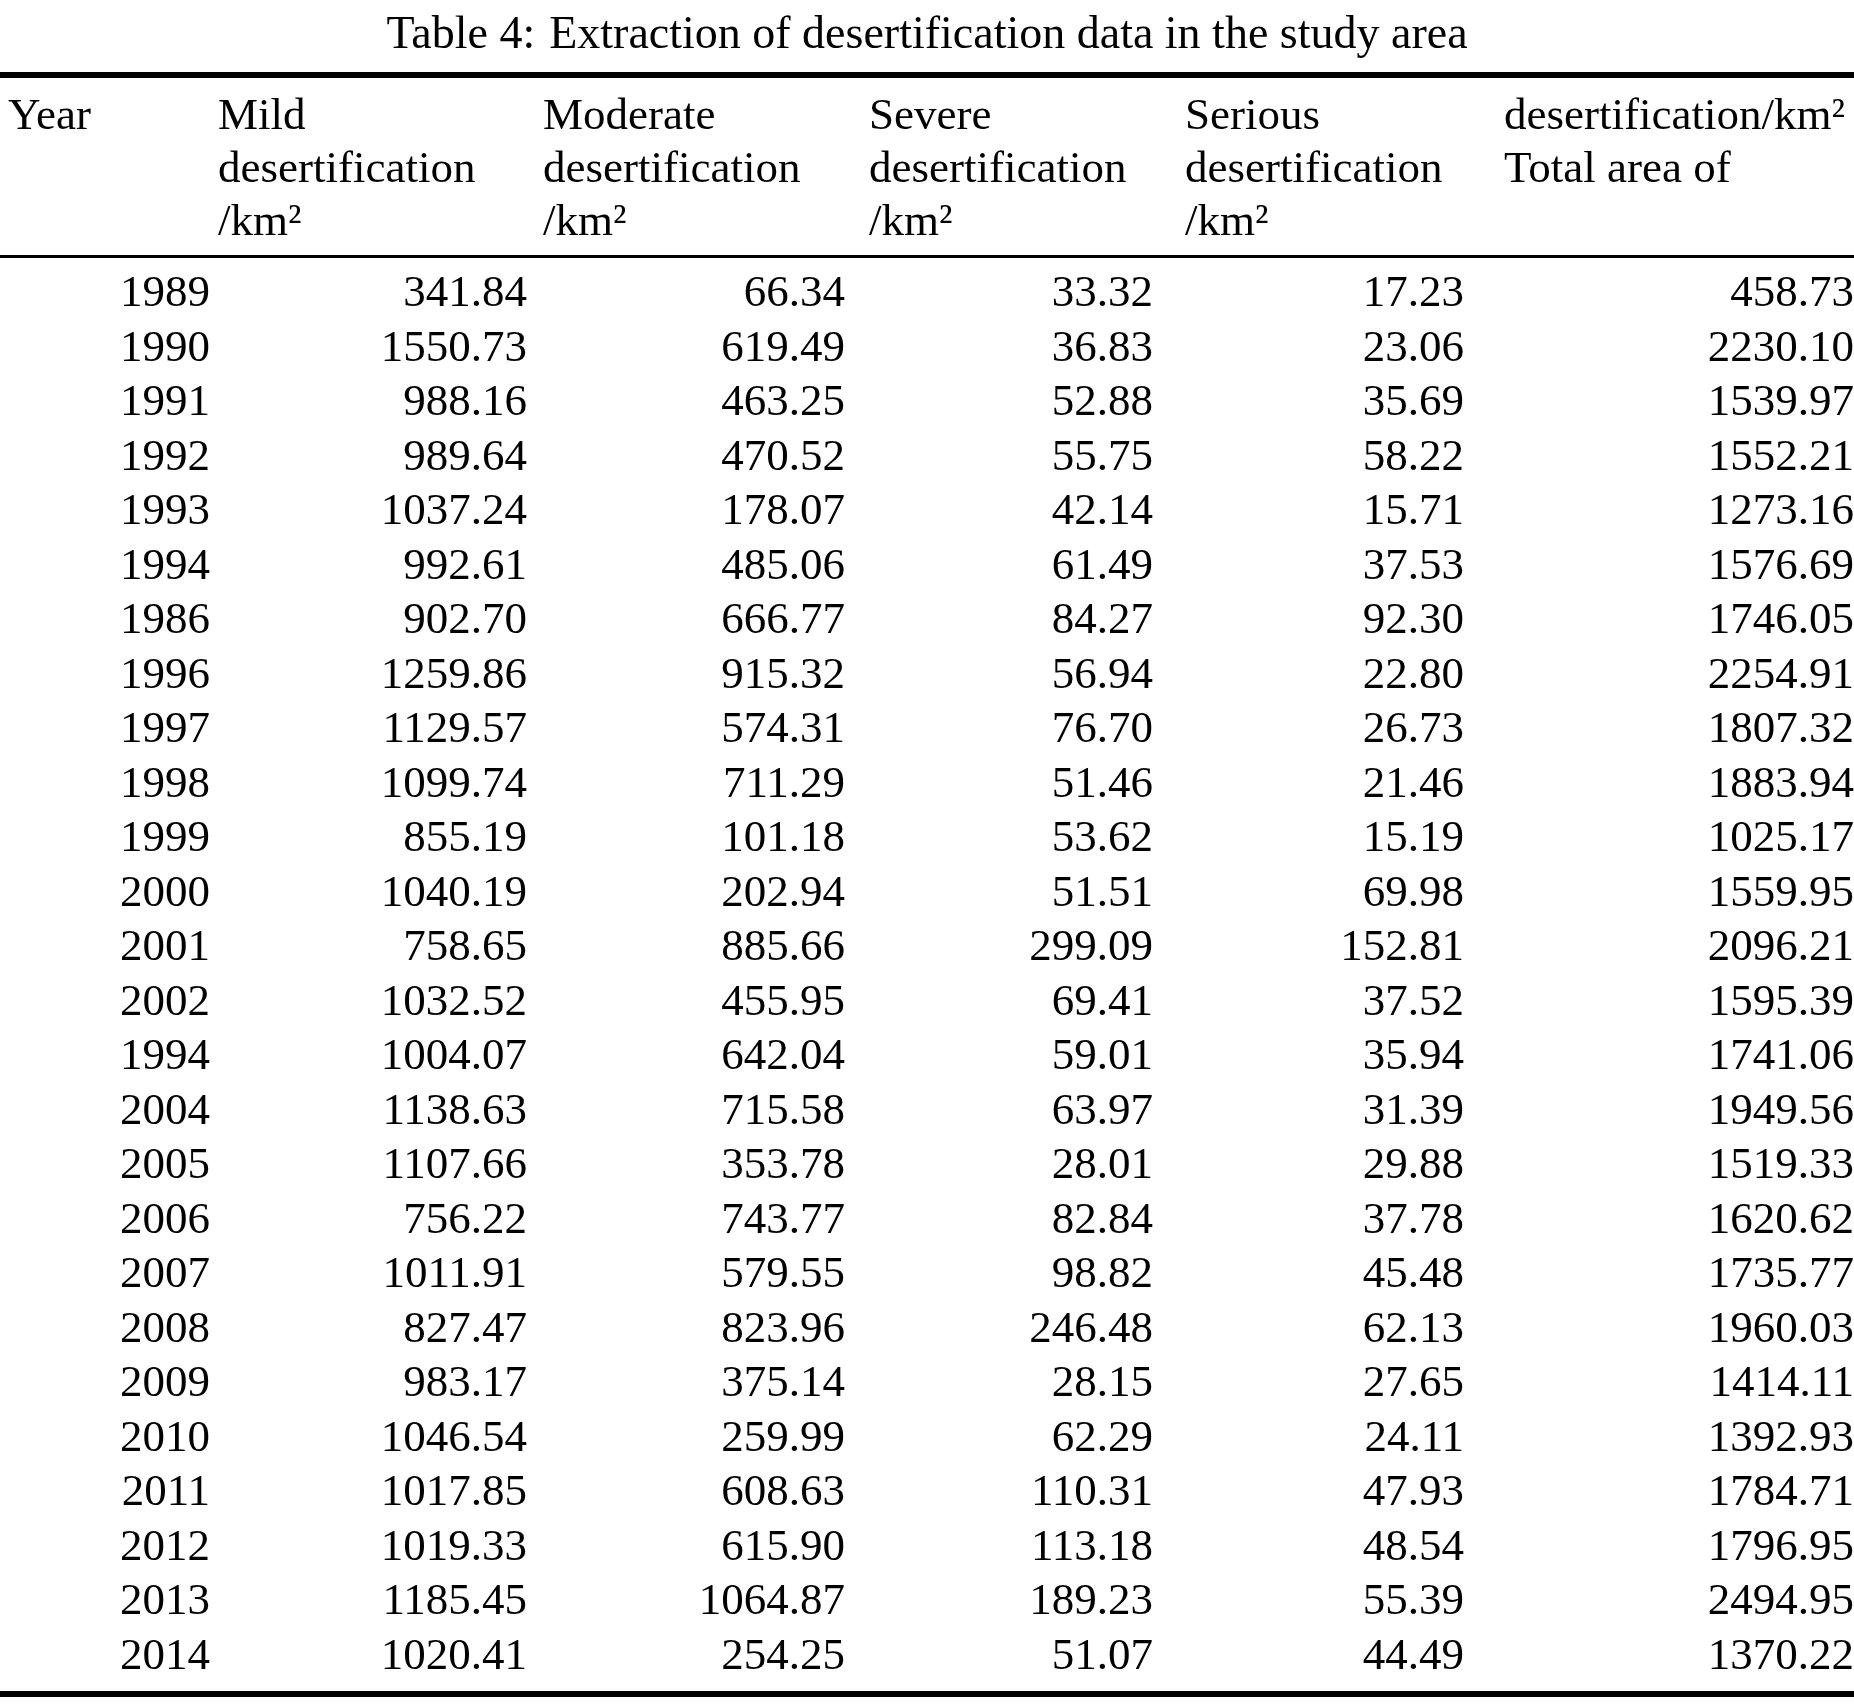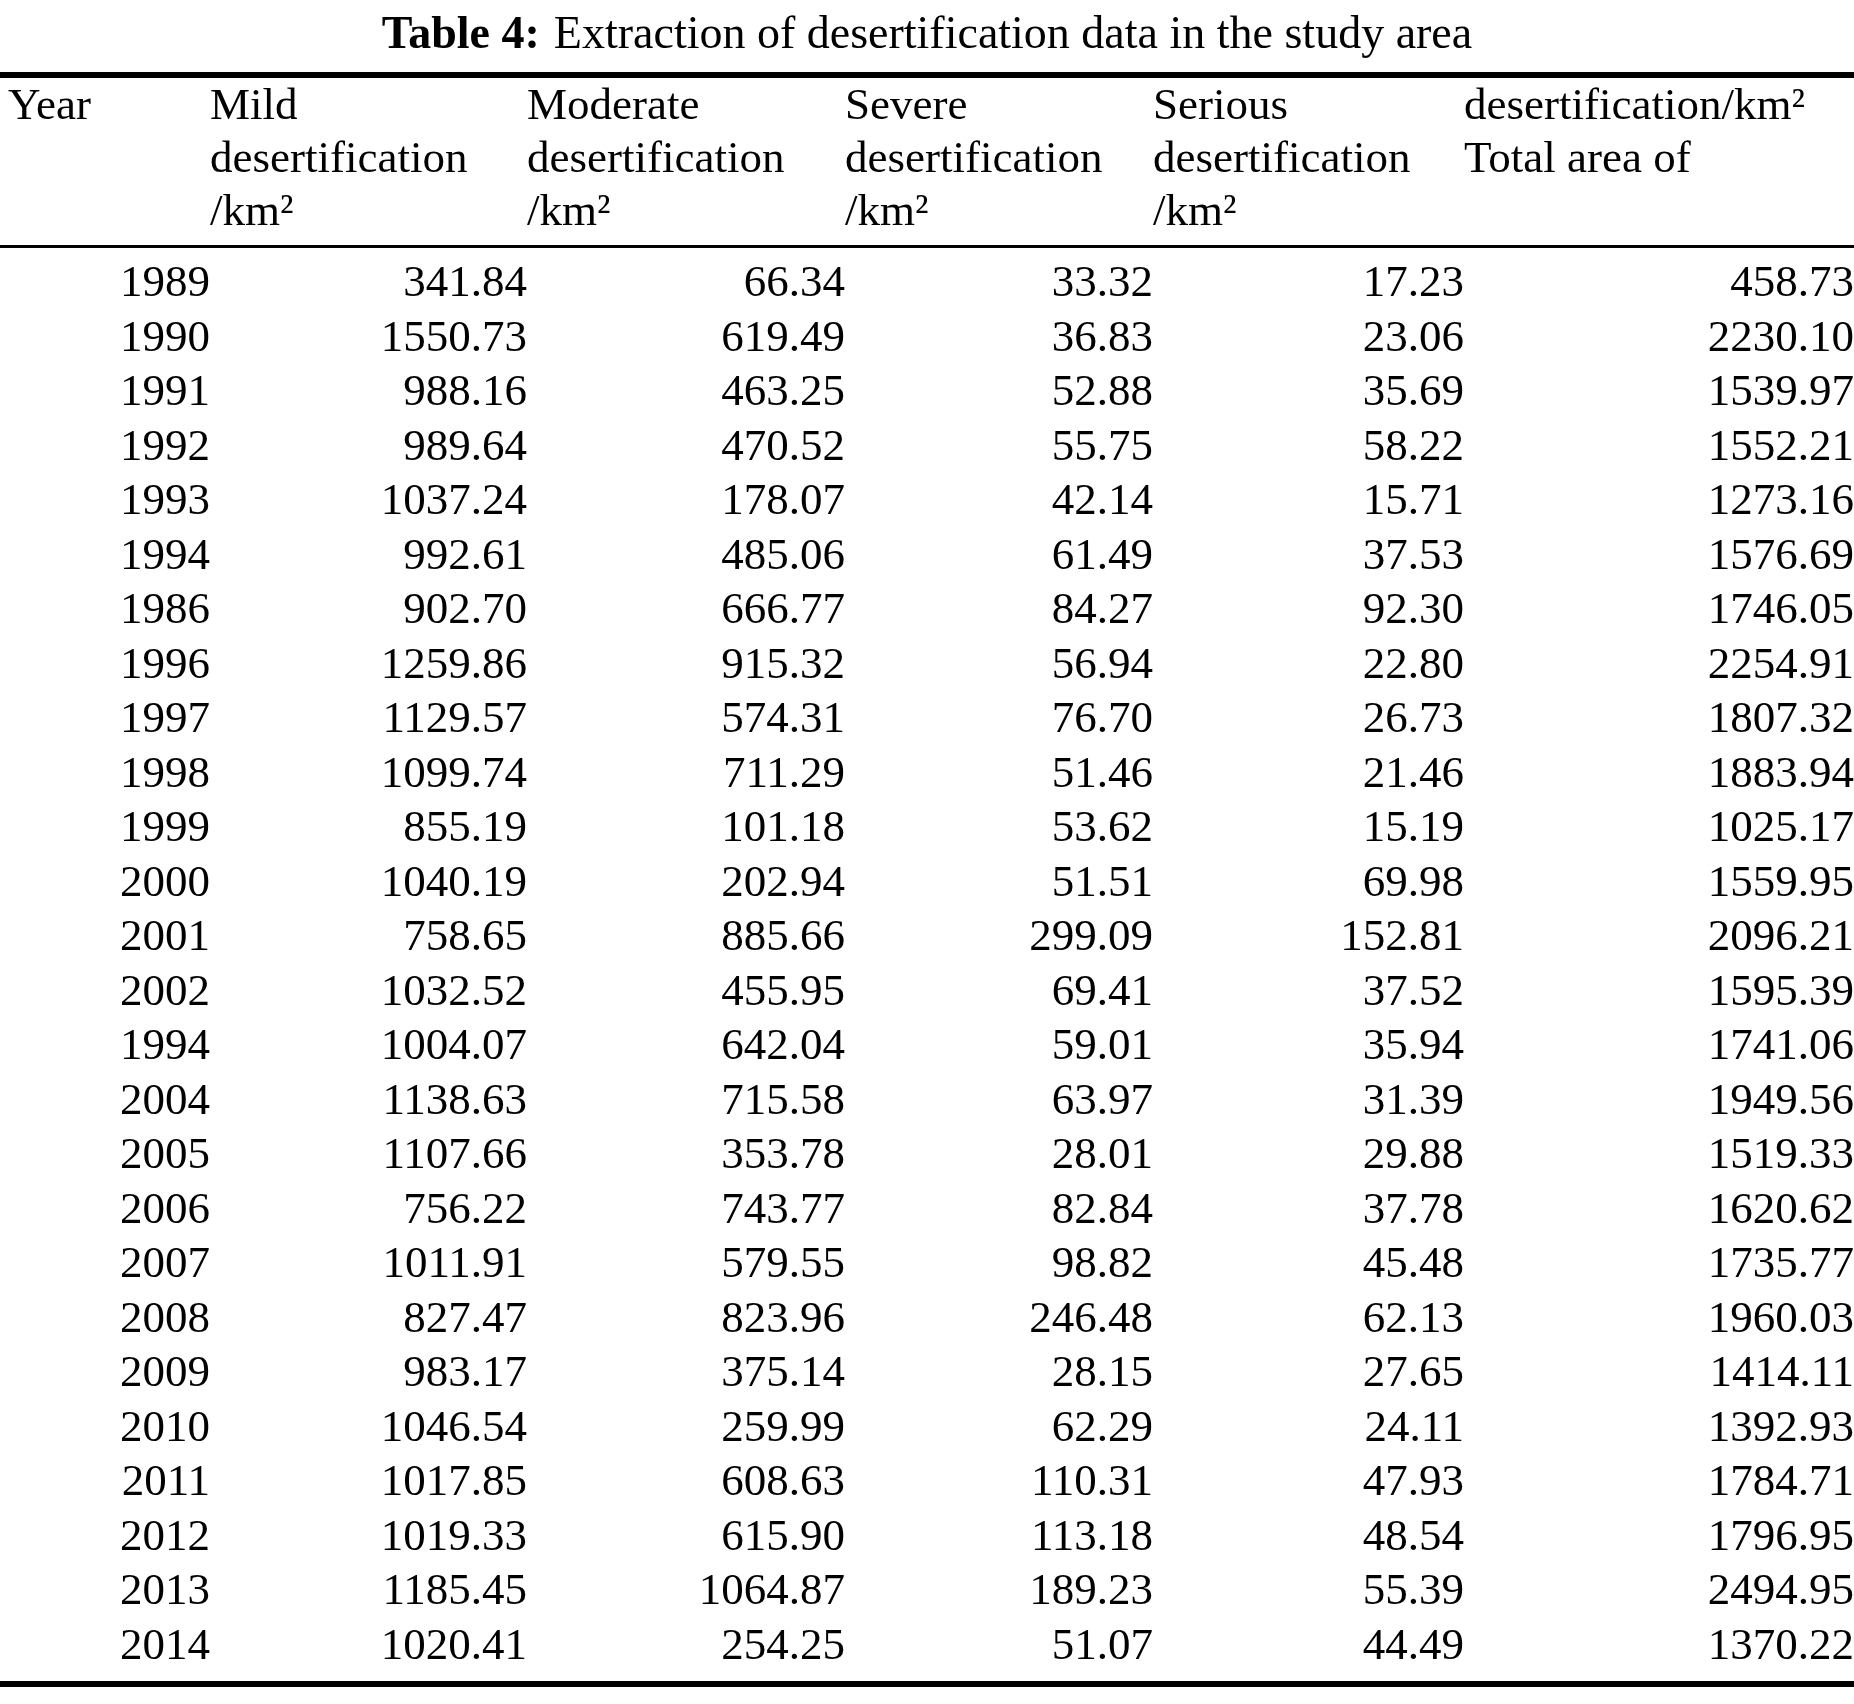--- a/index.html
+++ b/index.html
@@ -12,34 +12,36 @@
     font-family: "Liberation Serif", "DejaVu Serif", serif;
     overflow: hidden;
   }
   .caption {
     text-align: center;
     font-size: 46px;
     padding-top: 6px;
     height: 72px;
     white-space: nowrap;
   }
-  .caption .cap-label { font-weight: bold; }
+  .caption .cap-label { font-weight: normal; }
   .caption .cap-text { margin-left: 14px; margin-top: 28px; }
   .tbl {
     border-top: 6px solid #000;
     border-bottom: 6px solid #000;
   }
   .grid {
     display: grid;
     grid-template-columns: 202px 317px 318px 308px 311px 1fr;
     padding-left: 8px;
   }
   .header {
+    padding-top: 10px;
     padding-bottom: 8px;
     border-bottom: 3px solid #000;
+    gap: 8px;
   }
   .hcell { font-size: 45px; }
   .hline { line-height: 53px; white-space: nowrap; }
   .body { padding-top: 6px; padding-bottom: 10px; }
   .row { height: 54.5px; text-align: right; }
   .cell {
     font-size: 45px;
     line-height: 54.5px;
     white-space: nowrap;
   }

